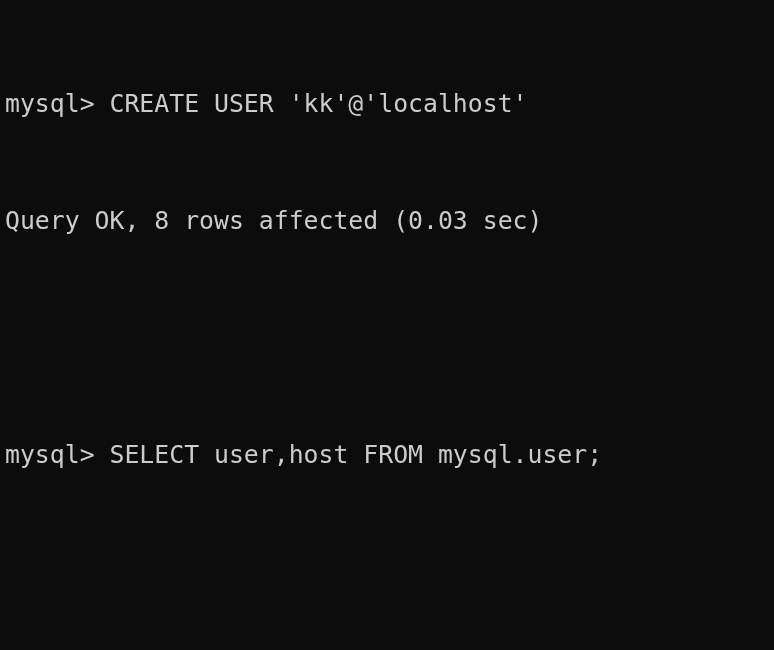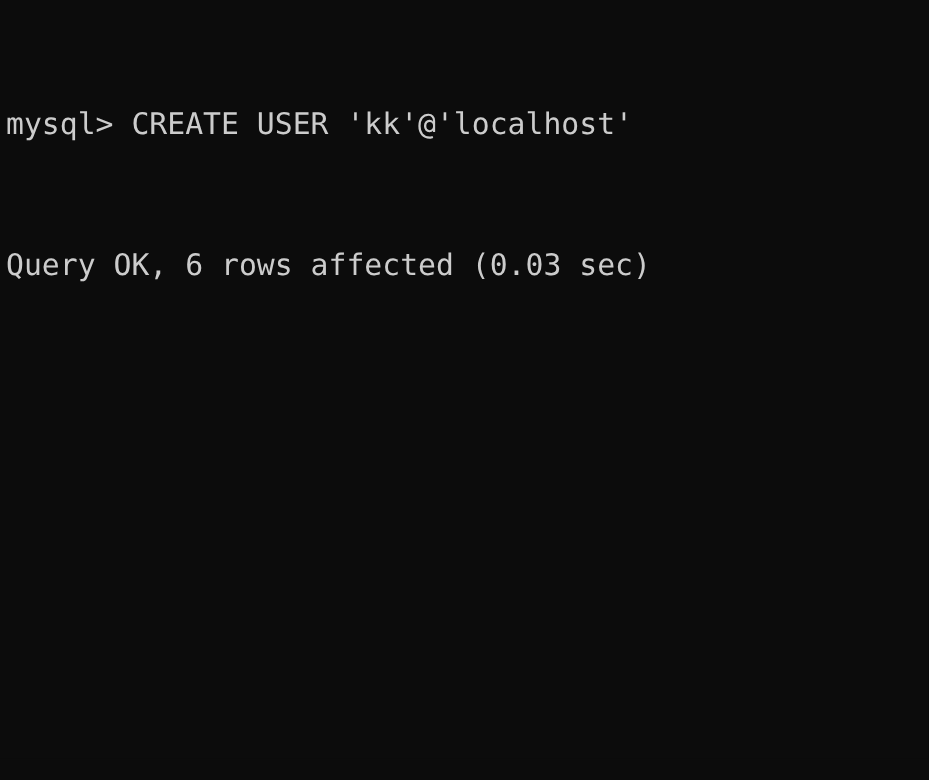--- a/index.html
+++ b/index.html
@@ -33,22 +33,23 @@
   }
   .blank {
     height: 39px;
   }
 </style>
 </head>
 <body>
 
 <div class="terminal">
   <div class="line">mysql&gt; CREATE USER 'kk'@'localhost'</div>
-  <div class="line">Query OK, 6 rows affected (0.03 sec)</div>
+  <div class="line">Query OK, 8 rows affected (0.03 sec)</div>
   <div class="line blank"></div>
+  <div class="line">mysql&gt; SELECT user,host FROM mysql.user;</div>
   
   
   
   
   
   
   
   
   
   

